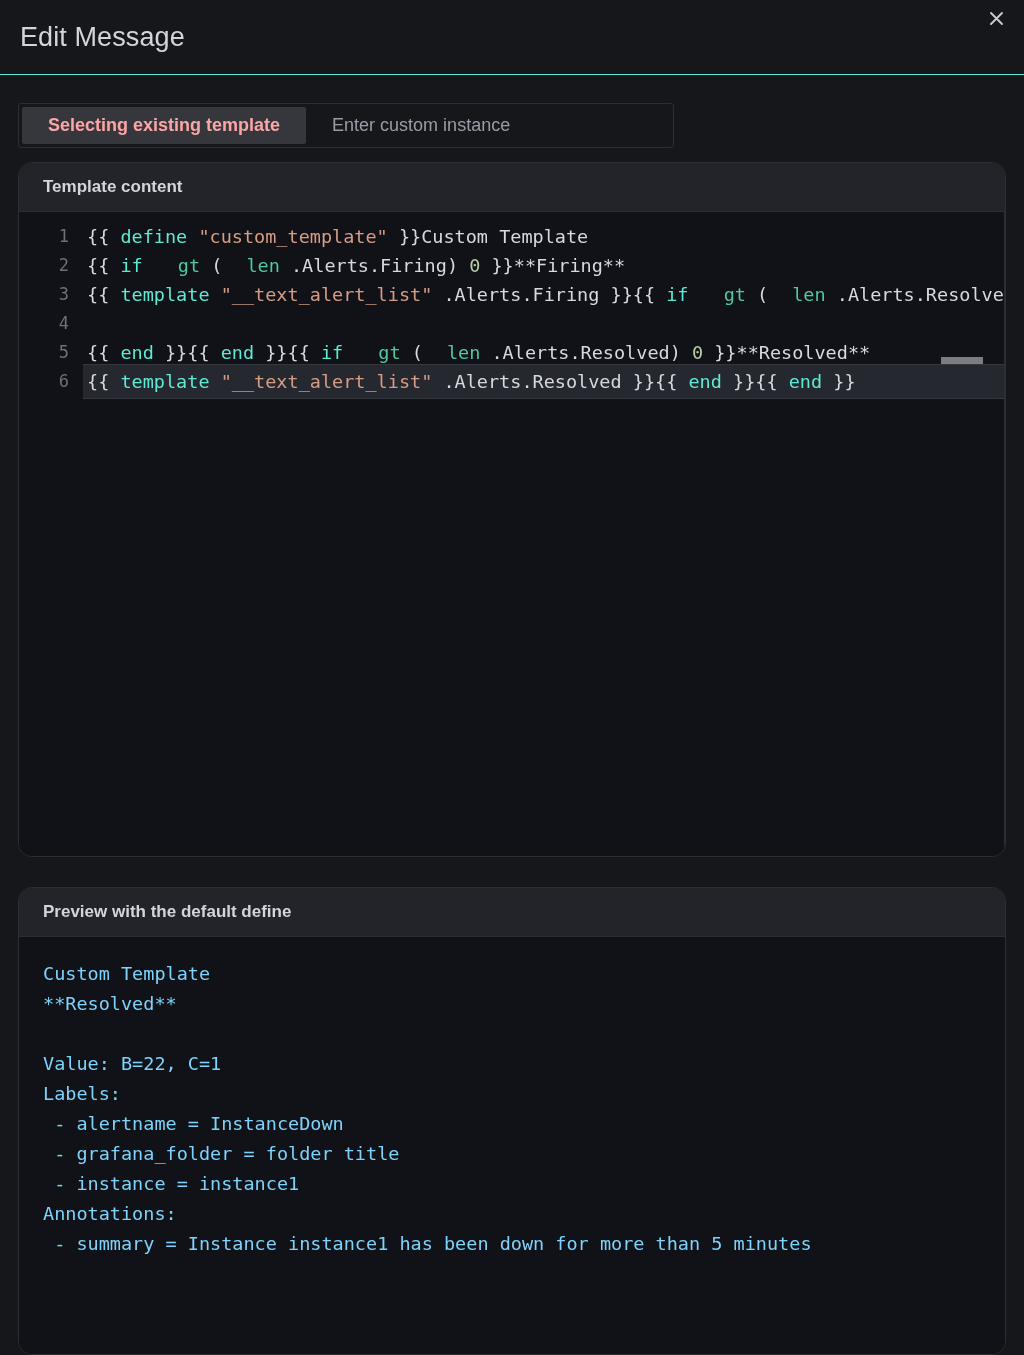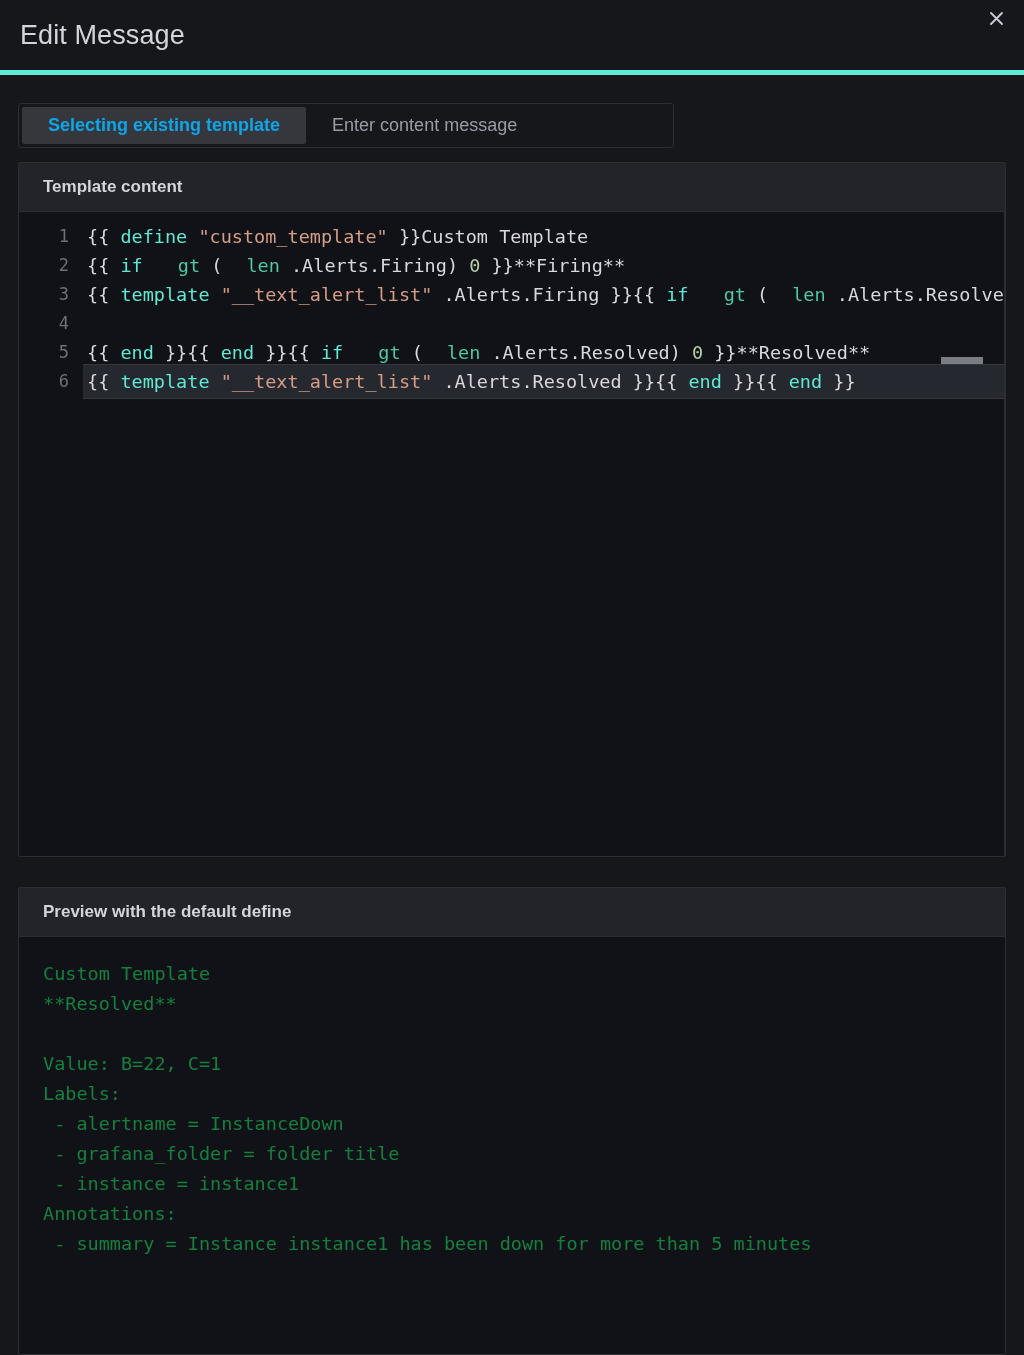--- a/index.html
+++ b/index.html
@@ -26,21 +26,21 @@
     display: flex;
     flex-direction: column;
   }
 
   .modal-header {
     height: 75px;
     flex: 0 0 75px;
     display: flex;
     align-items: center;
     padding: 0 20px;
-    border-bottom: 5px solid #5eead4;
+    border-bottom: 1px solid #5eead4;
     background: #16171b;
   }
 
   .modal-title {
     font-size: 27px;
     font-weight: 400;
     color: #d4d4dc;
     letter-spacing: 0.1px;
     line-height: 1;
   }
@@ -94,21 +94,21 @@
     border-radius: 2px;
     cursor: pointer;
     white-space: nowrap;
     background: transparent;
     border: none;
     font-family: inherit;
   }
 
   .tab.active {
     background: #35373d;
-    color: #0ea5e9;
+    color: #fca5a5;
     font-weight: 700;
   }
 
   
   .select-row {
     display: flex;
     align-items: center;
     gap: 12px;
     margin-bottom: 16px;
   }
@@ -154,21 +154,21 @@
     justify-content: center;
     background: none;
     border: none;
     cursor: pointer;
     color: #c9c9d6;
   }
 
   
   .panel {
     border: 1px solid #2c2e33;
-    border-radius: 2px;
+    border-radius: 14px;
     background: #111217;
     overflow: hidden;
     display: flex;
     flex-direction: column;
   }
 
   .panel-header {
     flex: 0 0 auto;
     height: 49px;
     background: #22242a;
@@ -284,21 +284,21 @@
     flex: 1 1 auto;
     min-height: 0;
   }
 
   .preview-body {
     flex: 1 1 auto;
     padding: 22px 24px 10px 24px;
     font-family: "DejaVu Sans Mono", "Liberation Mono", monospace;
     font-size: 18.5px;
     line-height: 30px;
-    color: #15803d;
+    color: #7dd3fc;
     white-space: pre-wrap;
     word-break: break-word;
     overflow: hidden;
     background: #111217;
   }
 </style>
 </head>
 <body>
 
 <div class="modal">
@@ -310,21 +310,21 @@
   <button class="close-btn" aria-label="Close">
     <svg width="15" height="15" viewBox="0 0 15 15" fill="none" aria-hidden="true">
       <path d="M2 2 L13 13 M13 2 L2 13" stroke="currentColor" stroke-width="1.9" stroke-linecap="round"></path>
     </svg>
   </button>
 
   <div class="modal-body">
 
     <div class="tab-group">
       <button class="tab active">Selecting existing template</button>
-      <button class="tab">Enter content message</button>
+      <button class="tab">Enter custom instance</button>
     </div>
 
 
     <div class="panel editor-panel">
       <div class="panel-header">
         <span class="panel-header-label">Template content</span>
       </div>
       <div class="editor-body">
         <div class="code-area" id="code-area"><div class="code-line"><div class="gutter">1</div><div class="code-text"><span class="tk-pln">{{ </span><span class="tk-kw">define</span><span class="tk-pln"> </span><span class="tk-str">"custom_template"</span><span class="tk-pln"> }}Custom Template</span></div></div><div class="code-line"><div class="gutter">2</div><div class="code-text"><span class="tk-pln">{{ </span><span class="tk-kw">if</span><span class="tk-pln"> </span><span class="tk-fn">gt</span><span class="tk-pln"> (</span><span class="tk-fn">len</span><span class="tk-pln"> .Alerts.Firing) </span><span class="tk-num">0</span><span class="tk-pln"> }}**Firing**</span></div></div><div class="code-line"><div class="gutter">3</div><div class="code-text"><span class="tk-pln">{{ </span><span class="tk-kw">template</span><span class="tk-pln"> </span><span class="tk-str">"__text_alert_list"</span><span class="tk-pln"> .Alerts.Firing }}{{ </span><span class="tk-kw">if</span><span class="tk-pln"> </span><span class="tk-fn">gt</span><span class="tk-pln"> (</span><span class="tk-fn">len</span><span class="tk-pln"> .Alerts.Resolved) </span><span class="tk-num">0</span><span class="tk-pln"> }}</span></div></div><div class="code-line"><div class="gutter">4</div><div class="code-text"></div></div><div class="code-line"><div class="gutter">5</div><div class="code-text"><span class="tk-pln">{{ </span><span class="tk-kw">end</span><span class="tk-pln"> }}{{ </span><span class="tk-kw">end</span><span class="tk-pln"> }}{{ </span><span class="tk-kw">if</span><span class="tk-pln"> </span><span class="tk-fn">gt</span><span class="tk-pln"> (</span><span class="tk-fn">len</span><span class="tk-pln"> .Alerts.Resolved) </span><span class="tk-num">0</span><span class="tk-pln"> }}**Resolved**</span></div></div><div class="code-line active"><div class="gutter">6</div><div class="code-text"><span class="tk-pln">{{ </span><span class="tk-kw">template</span><span class="tk-pln"> </span><span class="tk-str">"__text_alert_list"</span><span class="tk-pln"> .Alerts.Resolved }}{{ </span><span class="tk-kw">end</span><span class="tk-pln"> }}{{ </span><span class="tk-kw">end</span><span class="tk-pln"> }}</span></div></div></div>
         <div class="h-scroll">

